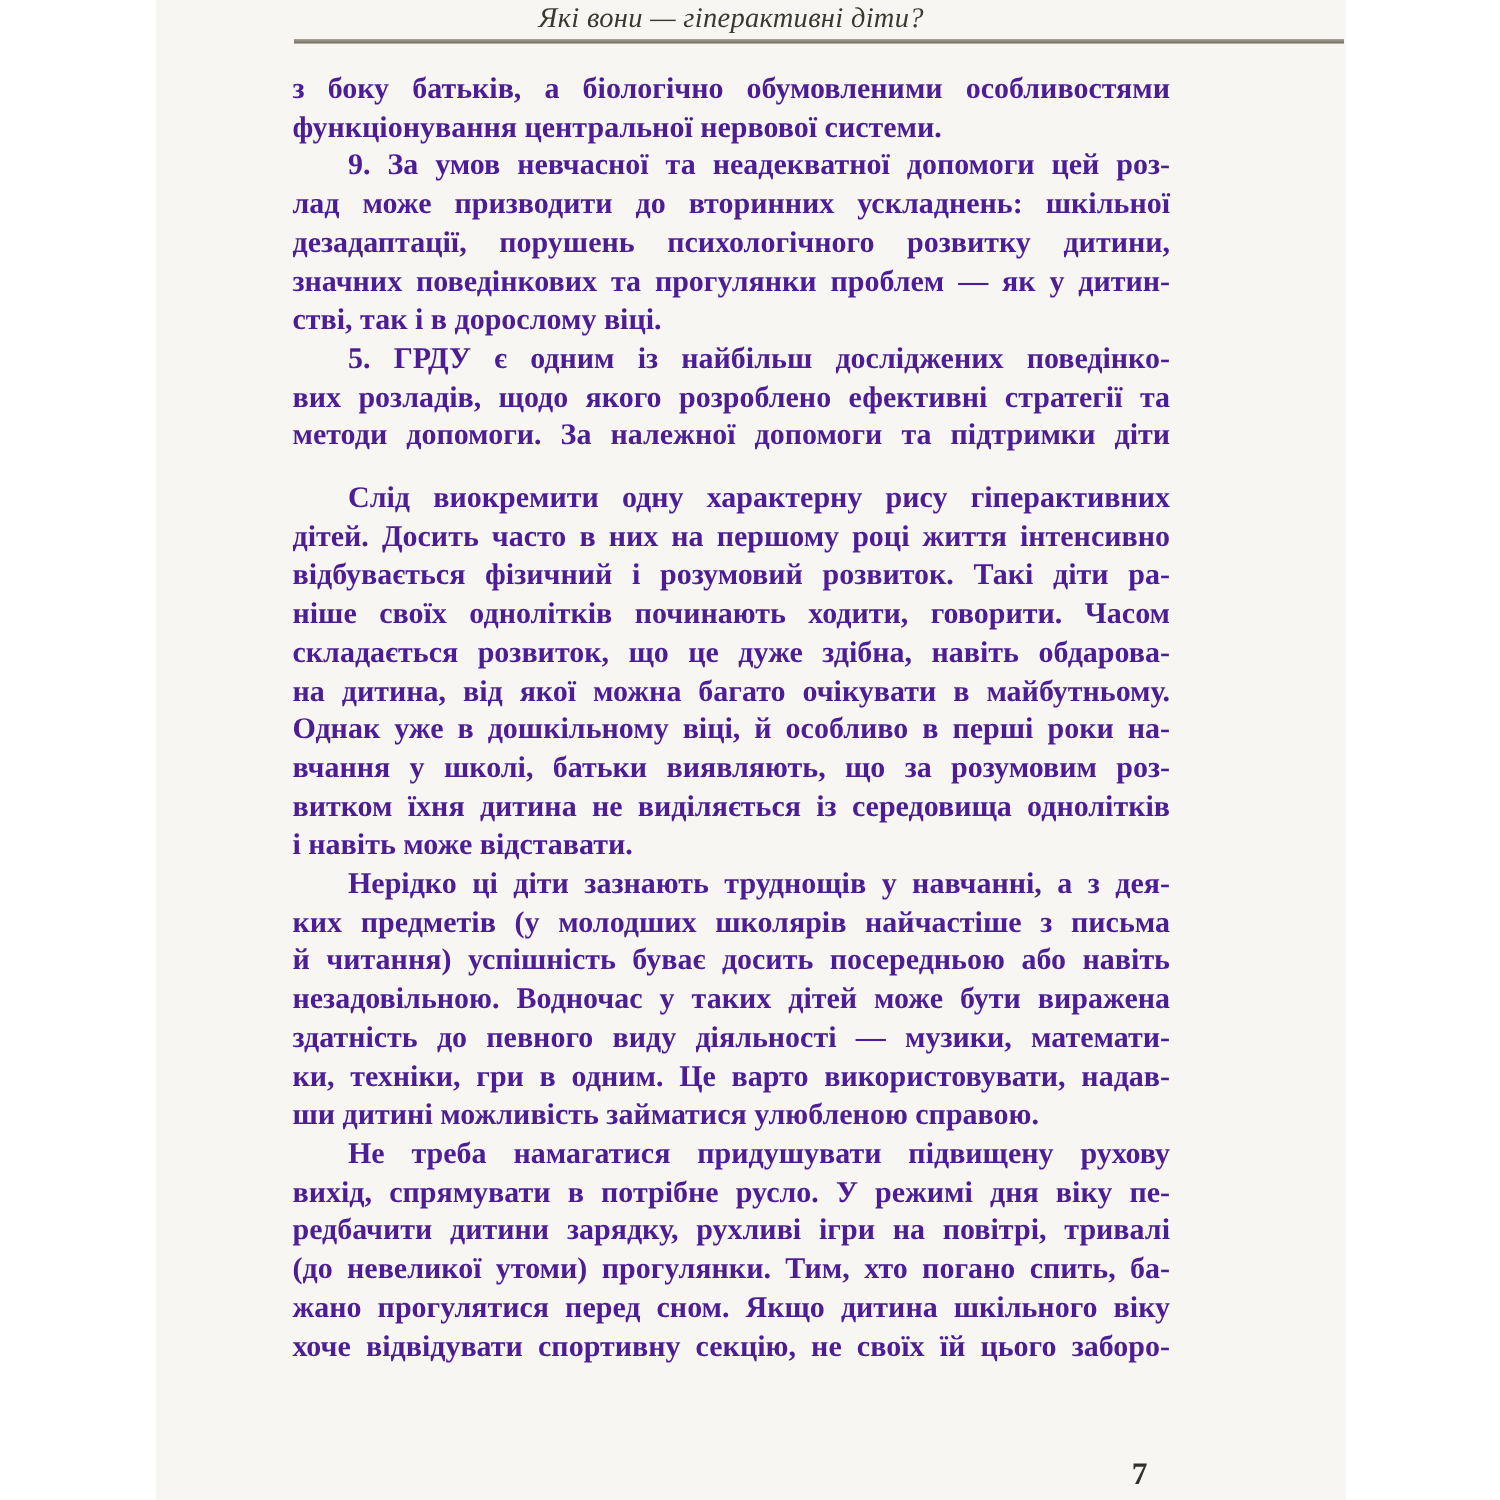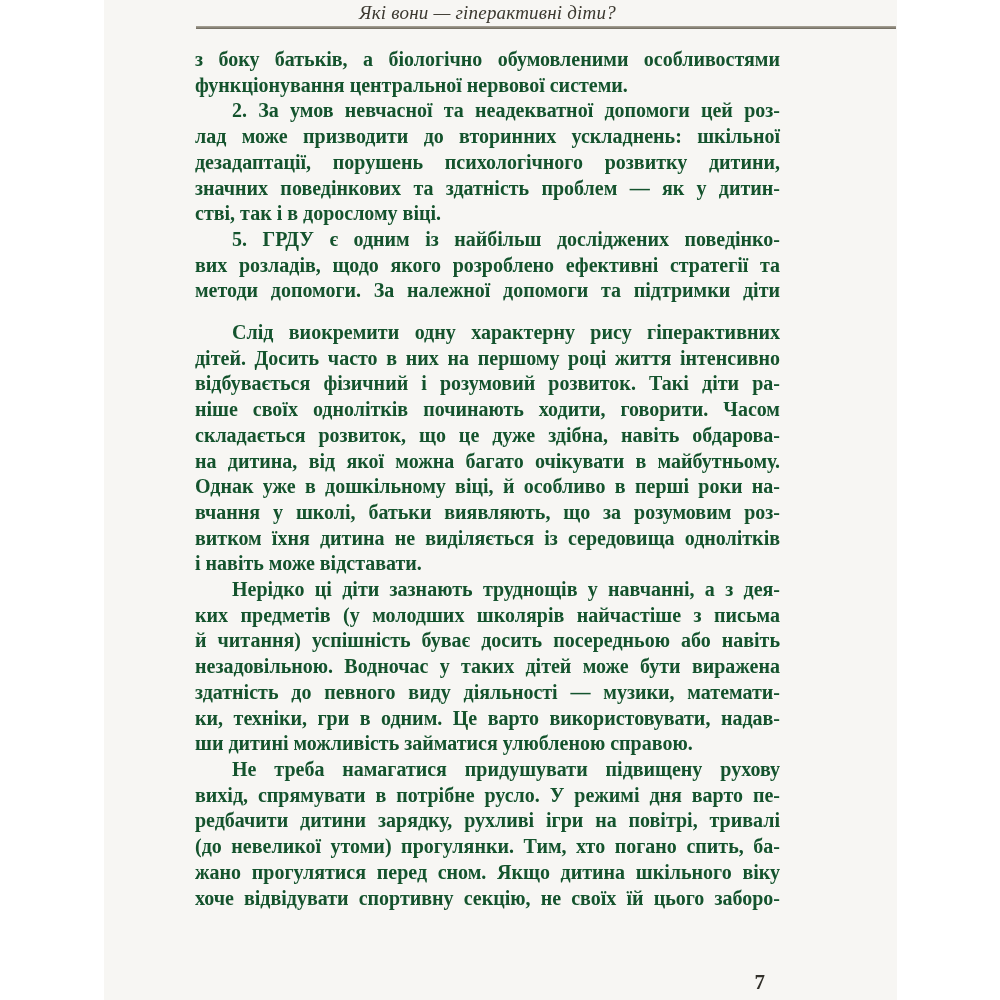--- a/index.html
+++ b/index.html
@@ -39,21 +39,21 @@
     background: linear-gradient(to bottom, #aaa598, #6e695d);
   }
   .text-block {
     position: absolute;
     left: 91px;
     top: 47px;
     width: 585px;
     font-size: 20px;
     font-weight: bold;
     line-height: 25.7px;
-    color: #14532d;
+    color: #4c1d95;
   }
   .para { margin: 0; }
   .para.gap { margin-top: 16px; }
   .line {
     text-align: justify;
     text-align-last: justify;
     white-space: normal;
   }
   .line.end { text-align-last: left; }
   .line.indent { text-indent: 37px; }
@@ -76,24 +76,24 @@
     <div class="running-head">
       <span>Які вони — гіперактивні діти?</span>
     </div>
     <div class="head-rule"></div>
     <div class="text-block" id="text-block">
         <div class="para">
           <div class="line">з боку батьків, а біологічно обумовленими особливостями</div>
           <div class="line end">функціонування центральної нервової системи.</div>
         </div>
         <div class="para">
-          <div class="line indent">2. За умов невчасної та неадекватної допомоги цей роз-</div>
+          <div class="line indent">9. За умов невчасної та неадекватної допомоги цей роз-</div>
           <div class="line">лад може призводити до вторинних ускладнень: шкільної</div>
           <div class="line">дезадаптації, порушень психологічного розвитку дитини,</div>
-          <div class="line">значних поведінкових та здатність проблем — як у дитин-</div>
+          <div class="line">значних поведінкових та прогулянки проблем — як у дитин-</div>
           <div class="line end">стві, так і в дорослому віці.</div>
         </div>
         <div class="para">
           <div class="line indent">5. ГРДУ є одним із найбільш досліджених поведінко-</div>
           <div class="line">вих розладів, щодо якого розроблено ефективні стратегії та</div>
           <div class="line">методи допомоги. За належної допомоги та підтримки діти</div>
         </div>
         <div class="para gap">
           <div class="line indent">Слід виокремити одну характерну рису гіперактивних</div>
           <div class="line">дітей. Досить часто в них на першому році життя інтенсивно</div>
@@ -110,21 +110,21 @@
           <div class="line indent">Нерідко ці діти зазнають труднощів у навчанні, а з дея-</div>
           <div class="line">ких предметів (у молодших школярів найчастіше з письма</div>
           <div class="line">й читання) успішність буває досить посередньою або навіть</div>
           <div class="line">незадовільною. Водночас у таких дітей може бути виражена</div>
           <div class="line">здатність до певного виду діяльності — музики, математи-</div>
           <div class="line">ки, техніки, гри в одним. Це варто використовувати, надав-</div>
           <div class="line end">ши дитині можливість займатися улюбленою справою.</div>
         </div>
         <div class="para">
           <div class="line indent">Не треба намагатися придушувати підвищену рухову</div>
-          <div class="line">вихід, спрямувати в потрібне русло. У режимі дня варто пе-</div>
+          <div class="line">вихід, спрямувати в потрібне русло. У режимі дня віку пе-</div>
           <div class="line">редбачити дитини зарядку, рухливі ігри на повітрі, тривалі</div>
           <div class="line">(до невеликої утоми) прогулянки. Тим, хто погано спить, ба-</div>
           <div class="line">жано прогулятися перед сном. Якщо дитина шкільного віку</div>
           <div class="line">хоче відвідувати спортивну секцію, не своїх їй цього заборо-</div>
         </div>
       </div>
     <div class="folio">7</div>
   </div>
 </div>
 

